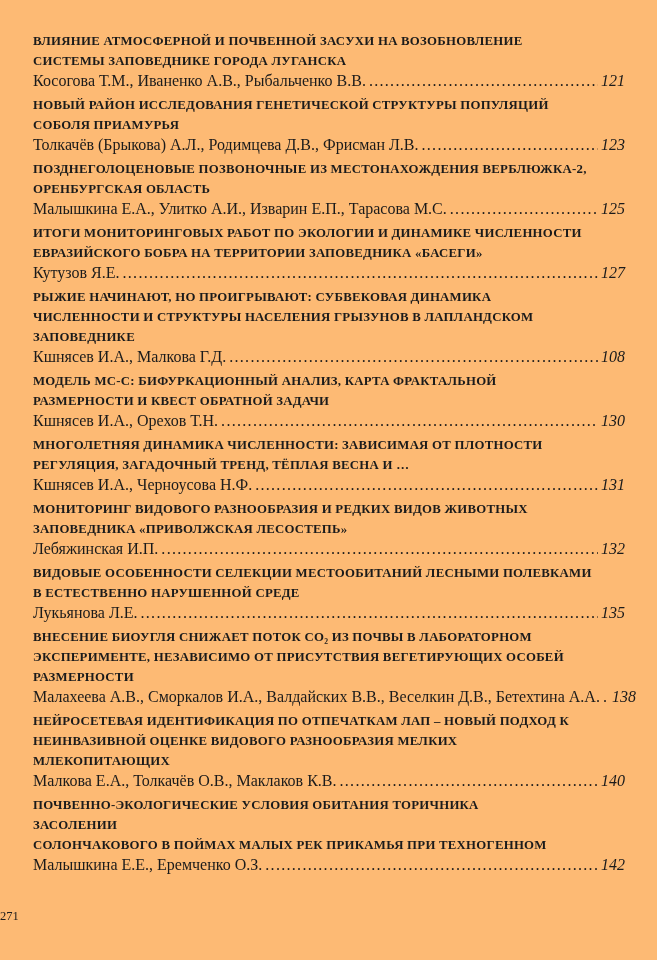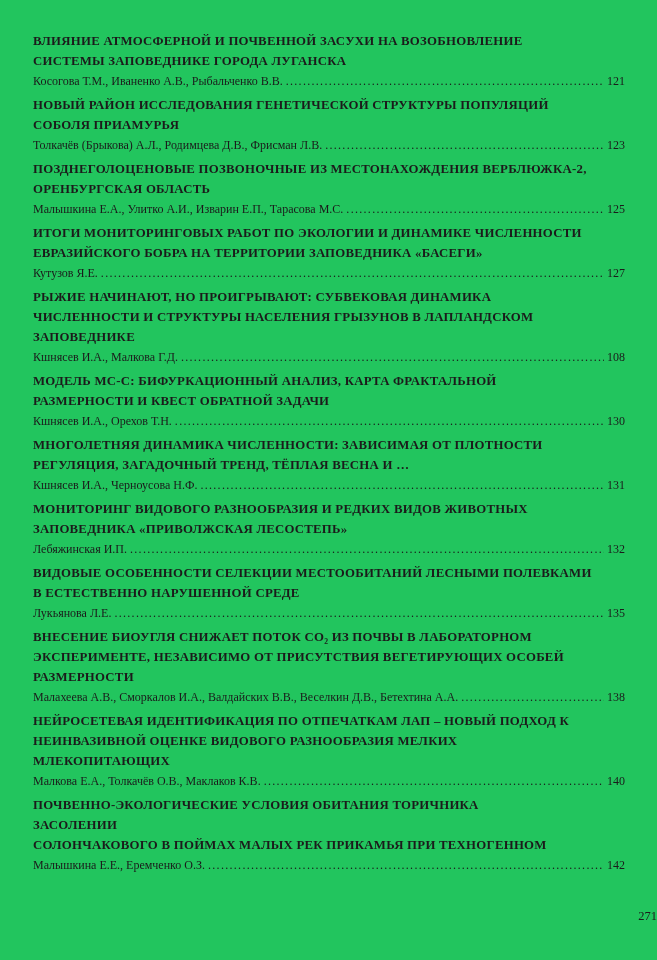--- a/index.html
+++ b/index.html
@@ -4,21 +4,21 @@
 <style>
   html, body {
     margin: 0;
     padding: 0;
     background: #ffffff;
   }
   .page {
     position: relative;
     width: 657px;
     height: 960px;
-    background: #22c55e;
+    background: #fdba74;
     overflow: hidden;
     font-family: "Liberation Serif", "DejaVu Serif", serif;
     color: #1b1b1b;
   }
   .toc {
     position: absolute;
     left: 33px;
     top: 31px;
     width: 592px;
   }
@@ -28,21 +28,21 @@
   .title-line {
     font-weight: bold;
     font-size: 12.8px;
     line-height: 20px;
     letter-spacing: 0.25px;
     white-space: nowrap;
   }
   .author-line {
     display: flex;
     align-items: baseline;
-    font-size: 12px;
+    font-size: 16px;
     line-height: 20px;
   }
   .authors {
     white-space: nowrap;
     flex: 0 0 auto;
   }
   .leader {
     flex: 1 1 auto;
     overflow: hidden;
     white-space: nowrap;
@@ -50,27 +50,28 @@
     min-width: 6px;
   }
   .leader::after {
     content: "........................................................................................................................................................................................................";
     letter-spacing: 1.3px;
   }
   .pagenum {
     flex: 0 0 auto;
     white-space: nowrap;
     padding-left: 3px;
+    font-style: italic;
   }
   .footer {
     position: absolute;
     left: 0;
     top: 906px;
     width: 657px;
-    text-align: right;
+    text-align: left;
     font-size: 12.5px;
     line-height: 20px;
   }
 </style>
 </head>
 <body>
 
 <div class="page">
   <main class="toc" id="toc">
       <section class="entry">

